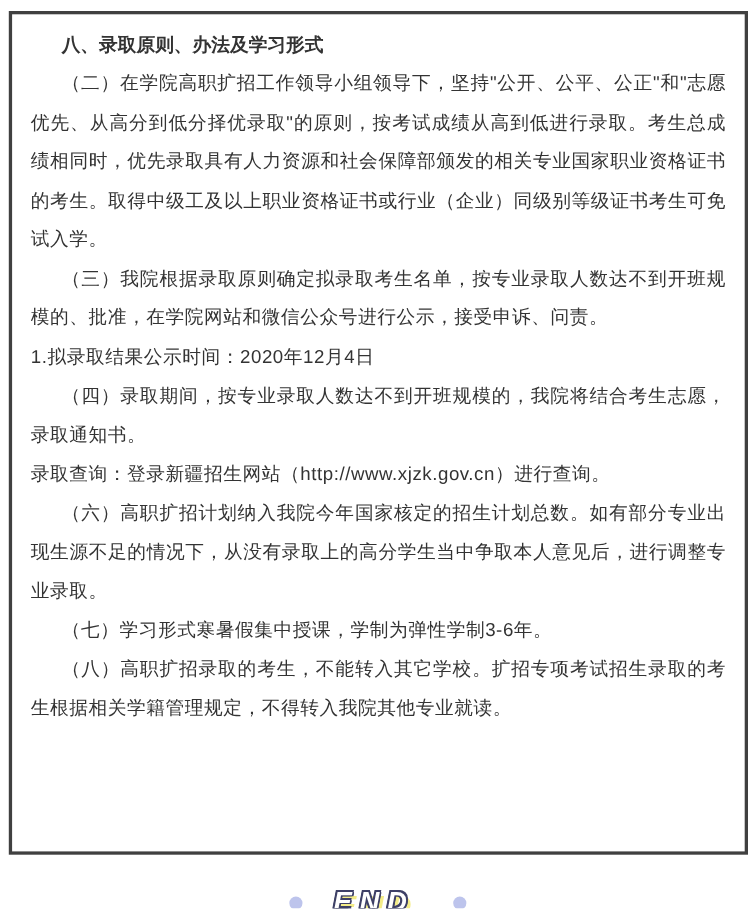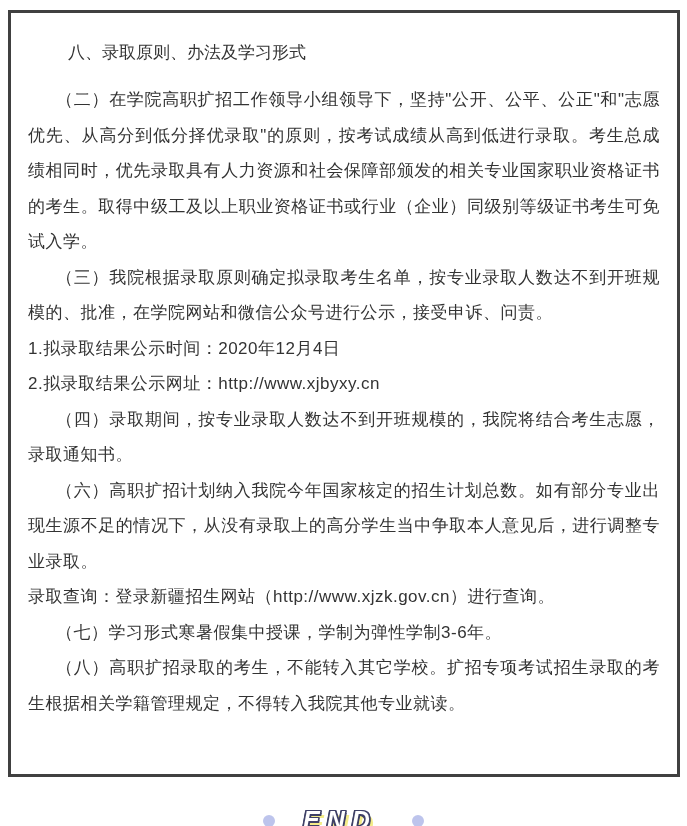--- a/index.html
+++ b/index.html
@@ -21,23 +21,23 @@
     left: 8px;
     top: 10px;
     width: 672px;
     height: 767px;
     border: 3px solid #404040;
     background: #ffffff;
     padding: 10px 17px 8px 17px;
     overflow: hidden;
   }
   .doc-title {
-    margin: 12px;
+    margin: 0;
     font-size: 17px;
-    font-weight: normal;
+    font-weight: bold;
     color: #333333;
     line-height: 35px;
     text-indent: 1.65em;
   }
   .para {
     margin: 0;
     font-size: 17px;
     color: #333333;
     line-height: 35.5px;
     text-align: justify;
@@ -86,24 +86,23 @@
 <body>
 
 <div class="page">
 
   <div class="doc-border">
     <h1 class="doc-title">八、录取原则、办法及学习形式</h1>
     <div id="doc-body">
         <p class="para indent">（二）在学院高职扩招工作领导小组领导下，坚持"公开、公平、公正"和"志愿优先、从高分到低分择优录取"的原则，按考试成绩从高到低进行录取。考生总成绩相同时，优先录取具有人力资源和社会保障部颁发的相关专业国家职业资格证书的考生。取得中级工及以上职业资格证书或行业（企业）同级别等级证书考生可免试入学。</p>
         <p class="para indent">（三）我院根据录取原则确定拟录取考生名单，按专业录取人数达不到开班规模的、批准，在学院网站和微信公众号进行公示，接受申诉、问责。</p>
         <p class="para">1.拟录取结果公示时间：2020年12月4日</p>
-        <p class="para">2.拟录取结果公示网址：http://www.xjbyxy.cn</p>
         <p class="para indent">（四）录取期间，按专业录取人数达不到开班规模的，我院将结合考生志愿，录取通知书。</p>
+        <p class="para">录取查询：登录新疆招生网站（http://www.xjzk.gov.cn）进行查询。</p>
         <p class="para indent">（六）高职扩招计划纳入我院今年国家核定的招生计划总数。如有部分专业出现生源不足的情况下，从没有录取上的高分学生当中争取本人意见后，进行调整专业录取。</p>
-        <p class="para">录取查询：登录新疆招生网站（http://www.xjzk.gov.cn）进行查询。</p>
         <p class="para indent">（七）学习形式寒暑假集中授课，学制为弹性学制3-6年。</p>
         <p class="para indent">（八）高职扩招录取的考生，不能转入其它学校。扩招专项考试招生录取的考生根据相关学籍管理规定，不得转入我院其他专业就读。</p>
       </div>
   </div>
 
   <div class="end-row">
     <span class="end-dot"></span>
     <span class="end-text">END</span>
     <span class="end-dot"></span>
   </div>

